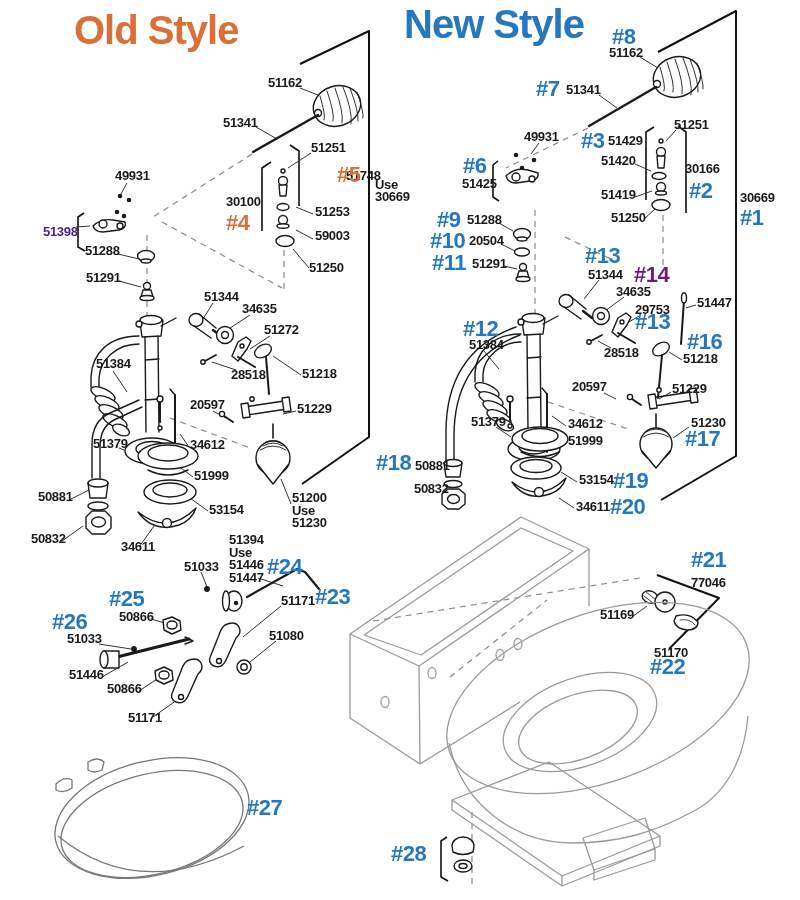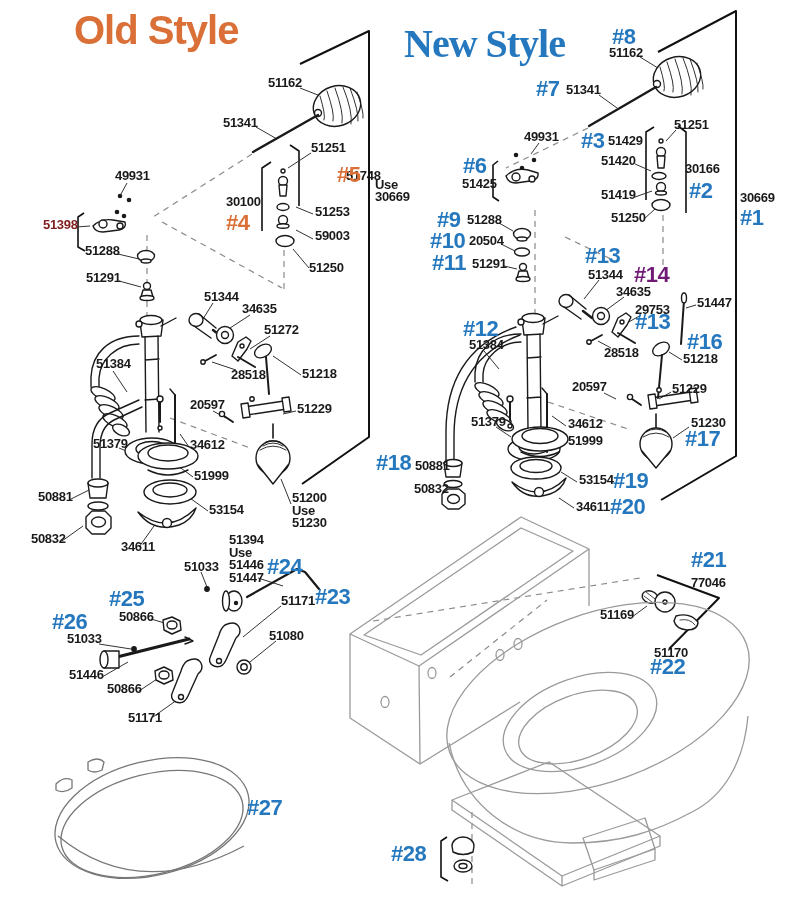--- a/index.html
+++ b/index.html
@@ -319,35 +319,35 @@
         <ellipse cx="152" cy="818" rx="99" ry="57" transform="rotate(-14 152 818)"></ellipse>
         <ellipse cx="152" cy="824" rx="93" ry="50" transform="rotate(-14 152 824)"></ellipse>
         <path d="M58,836 q80,66 186,10"></path>
         <path d="M88,762 q10,-6 16,0 l-2,8 q-8,4 -14,0 z"></path>
         <path d="M56,784 q8,-8 16,-4 l0,8 q-8,6 -16,2 z"></path>
       </g>
     </g>
   </svg>
 
   <div class="title" style="left: 74px; top: 10px; color: rgb(218, 112, 56);">Old Style</div>
-  <div class="title" style="left: 404px; top: 24px; color: rgb(37, 120, 190); font-family: Liberation Serif, serif;">New Style</div>
+  <div class="title" style="left: 404px; top: 4px; color: rgb(37, 120, 190);">New Style</div>
 
   <div id="labels">
       <span class="lbl num" style="left: 268px; top: 76px; color: rgb(26, 26, 26);">51162</span>
       <span class="lbl num" style="left: 223px; top: 116px; color: rgb(26, 26, 26);">51341</span>
       <span class="lbl num" style="left: 311px; top: 141px; color: rgb(26, 26, 26);">51251</span>
       <span class="lbl num" style="left: 302px; top: 169px; color: rgb(26, 26, 26); margin-left: 44px;">51748</span>
       <span class="lbl ref" style="left: 337px; top: 164px; color: rgb(218, 112, 56);">#5</span>
       <span class="lbl num" style="left: 226px; top: 195px; color: rgb(26, 26, 26);">30100</span>
       <span class="lbl ref" style="left: 226px; top: 212px; color: rgb(218, 112, 56);">#4</span>
       <span class="lbl num" style="left: 315px; top: 205px; color: rgb(26, 26, 26);">51253</span>
       <span class="lbl num" style="left: 315px; top: 229px; color: rgb(26, 26, 26);">59003</span>
       <span class="lbl num" style="left: 309px; top: 261px; color: rgb(26, 26, 26);">51250</span>
       <span class="lbl num" style="left: 115px; top: 169px; color: rgb(26, 26, 26);">49931</span>
-      <span class="lbl num" style="left: 43px; top: 218px; color: #7f1d1d;">51398</span>
+      <span class="lbl num" style="left: 43px; top: 225px; color: #4c1d95;">51398</span>
       <span class="lbl num" style="left: 85px; top: 244px; color: rgb(26, 26, 26);">51288</span>
       <span class="lbl num" style="left: 86px; top: 271px; color: rgb(26, 26, 26);">51291</span>
       <span class="lbl num" style="left: 375px; top: 178px; color: rgb(26, 26, 26);">Use</span>
       <span class="lbl num" style="left: 375px; top: 190px; color: rgb(26, 26, 26);">30669</span>
       <span class="lbl num" style="left: 204px; top: 290px; color: rgb(26, 26, 26);">51344</span>
       <span class="lbl num" style="left: 242px; top: 302px; color: rgb(26, 26, 26);">34635</span>
       <span class="lbl num" style="left: 264px; top: 323px; color: rgb(26, 26, 26);">51272</span>
       <span class="lbl num" style="left: 231px; top: 368px; color: rgb(26, 26, 26);">28518</span>
       <span class="lbl num" style="left: 302px; top: 367px; color: rgb(26, 26, 26);">51218</span>
       <span class="lbl num" style="left: 96px; top: 357px; color: rgb(26, 26, 26);">51384</span>

